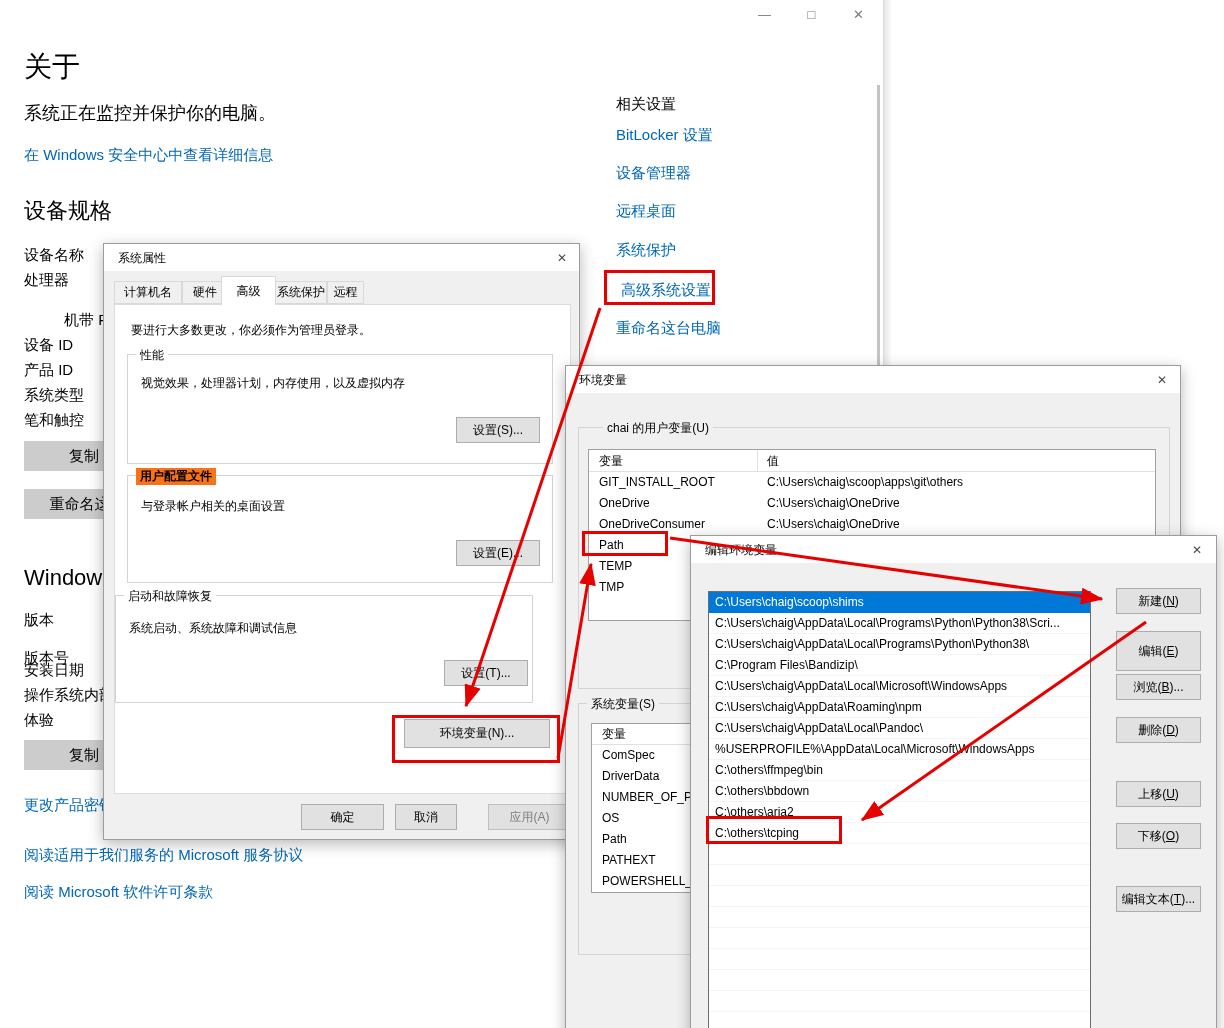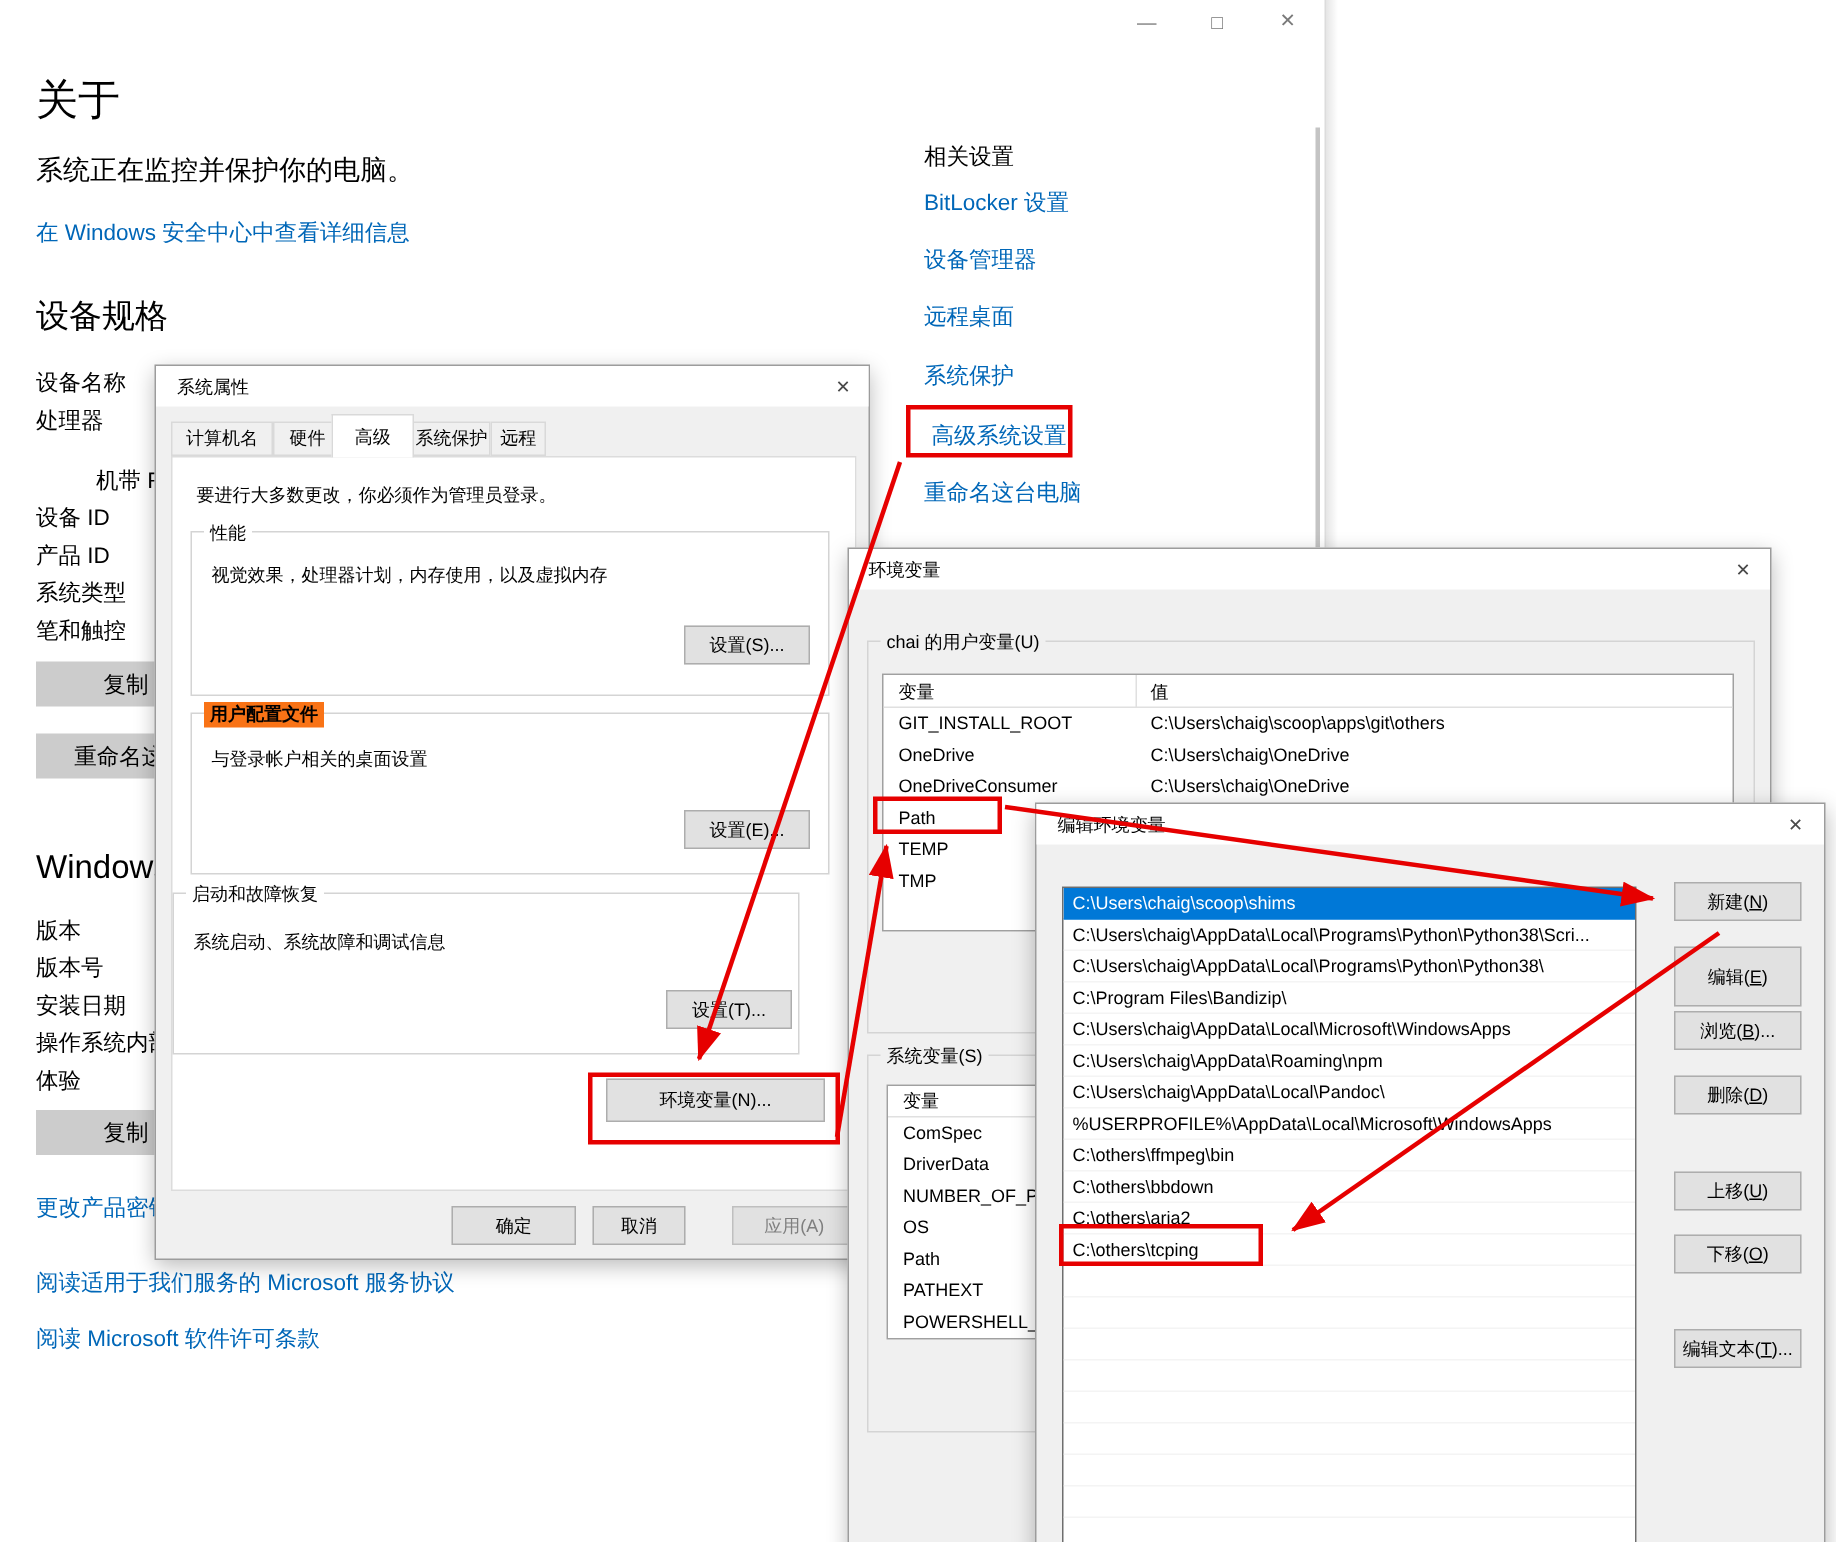--- a/index.html
+++ b/index.html
@@ -87,21 +87,21 @@
   <div class="abs lbl" style="left:24px; top:311px;margin-left:40px;">机带 RAM</div>
   <div class="abs lbl" style="left:24px; top:336px;">设备 ID</div>
   <div class="abs lbl" style="left:24px; top:361px;">产品 ID</div>
   <div class="abs lbl" style="left:24px; top:386px;">系统类型</div>
   <div class="abs lbl" style="left:24px; top:411px;">笔和触控</div>
   <div class="abs set-btn" style="left:24px; top:441px; width:120px; height:30px;">复制</div>
   <div class="abs set-btn" style="left:24px; top:489px; width:156px; height:30px;">重命名这台电脑</div>
 
   <div class="abs h2" style="left:24px; top:563px; white-space:nowrap;">Windows 规格</div>
   <div class="abs lbl" style="left:24px; top:611px;">版本</div>
-  <div class="abs lbl" style="left:24px; top:636px;">版本号</div>
+  <div class="abs lbl" style="left:24px; top:649px;">版本号</div>
   <div class="abs lbl" style="left:24px; top:661px;">安装日期</div>
   <div class="abs lbl" style="left:24px; top:686px; white-space:nowrap;">操作系统内部版本</div>
   <div class="abs lbl" style="left:24px; top:711px;">体验</div>
   <div class="abs set-btn" style="left:24px; top:740px; width:120px; height:30px;">复制</div>
 
   <div class="abs lnk" style="left:24px; top:796px; white-space:nowrap;">更改产品密钥</div>
   <div class="abs lnk" style="left:24px; top:846px; white-space:nowrap;">阅读适用于我们服务的 Microsoft 服务协议</div>
   <div class="abs lnk" style="left:24px; top:883px; white-space:nowrap;">阅读 Microsoft 软件许可条款</div>
 
   <div class="abs lbl" style="left:616px; top:95px;">相关设置</div>
@@ -158,21 +158,21 @@
   <div class="abs btn disabled" style="left:384px; top:560px; width:83px; height:26px;">应用(A)</div>
 </div>
 
 <div class="abs dialog" style="left:565px; top:365px; width:616px; height:700px; z-index:20; overflow:hidden;">
   <div class="titlebar">
     <span class="dlg-title" style="left:13px;">环境变量</span>
     <span class="dlg-close" style="right:9px;">✕</span>
   </div>
 
   <div class="groupbox" style="left:12px; top:61px; width:592px; height:262px;">
-    <span class="group-label" style="background:#f0f0f0;">chai 的用户变量(U)</span>
+    <span class="group-label" style="background:#f0f0f0;margin-left:16px;">chai 的用户变量(U)</span>
   </div>
   <div class="tbl" style="left:22px; top:83px; width:568px; height:172px;">
     <div class="tbl-header">
       <span class="cell-name">变量</span>
       <span class="cell-val">值</span>
       <span class="abs" style="left:168px; top:0; width:1px; height:22px; background:#e0e0e0;"></span>
     </div>
     <div class="tbl-row row-wrap">
       <span class="cell-name">GIT_INSTALL_ROOT</span>
       <span class="cell-val">C:\Users\chaig\scoop\apps\git\others</span>

